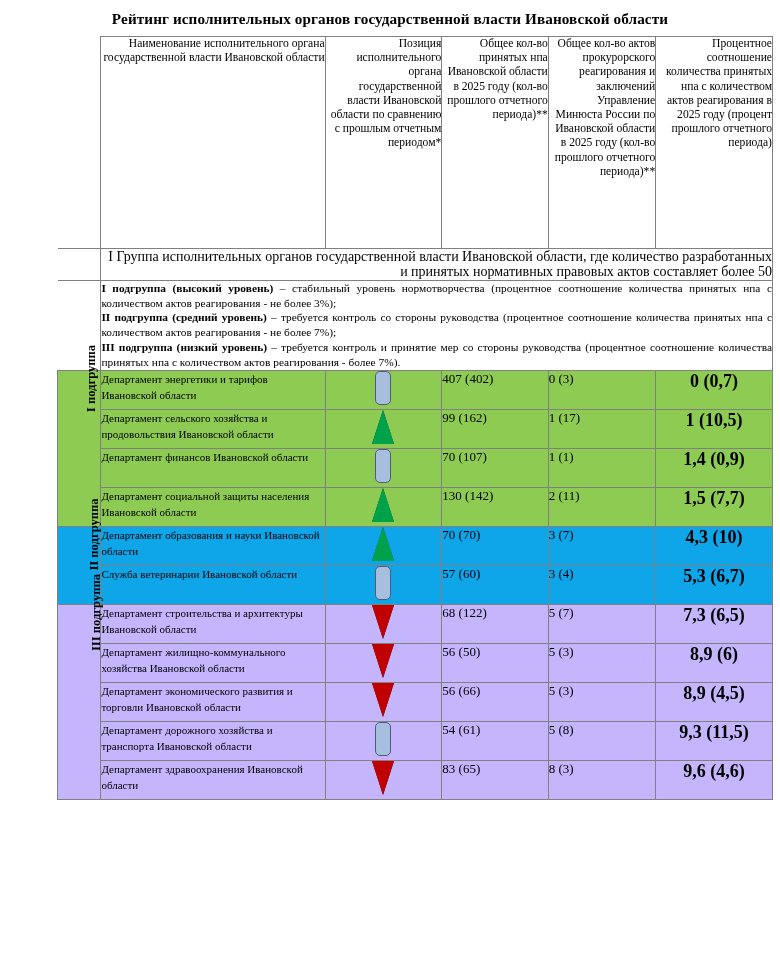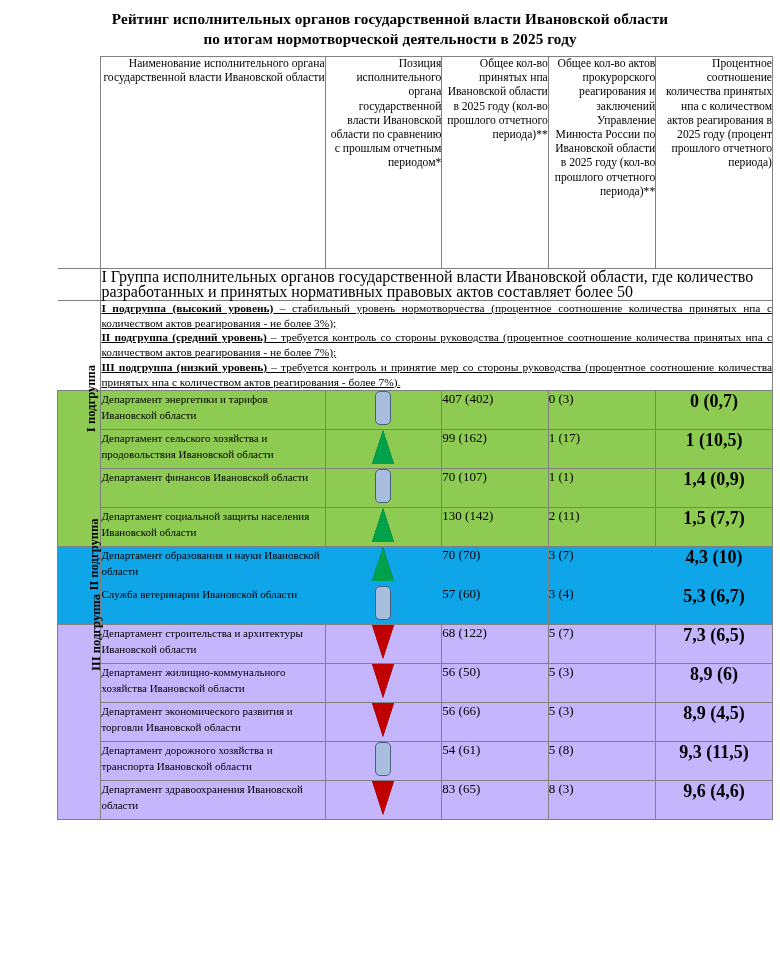--- a/index.html
+++ b/index.html
@@ -59,34 +59,33 @@
     line-height: 14.2px;
     padding: 5px 3px 4px 3px;
     vertical-align: top;
     height: 212px;
   }
   .hdr-blank { background: #ffffff; border-top: none !important;
                border-left: none !important; border-bottom: none !important; }
 
   
   .banner {
-    text-align: left;
-    font-size: 16px;
+    text-align: right;
+    font-size: 14px;
     line-height: 15.4px;
     padding: 5px 10px 5px 10px;
   }
   .banner-side { background:#ffffff; border-left:none !important; }
 
   
   .legend {
     font-size: 11.4px;
     line-height: 14.8px;
     padding: 4px 6px 4px 6px;
     text-align: justify;
-    text-decoration: underline;
   }
   .legend p { margin: 0; }
   .legend b { font-weight: 700; }
 
   
   .grp-label {
     text-align: center;
     vertical-align: middle;
     font-weight: 700;
     font-size: 12.6px;
@@ -155,21 +154,20 @@
     display: inline-block;
   }
 </style>
 </head>
 <body>
 
 <div id="page">
 
   <div class="title-block">
     <div class="title-line">Рейтинг исполнительных органов государственной власти Ивановской области</div>
-    <div class="title-line">по итогам нормотворческой деятельности в 2025 году</div>
   </div>
 
   <table class="rating">
     <colgroup>
       <col class="c-group">
         <col class="c-name">
         <col class="c-pos">
       <col class="c-total">
         <col class="c-acts">
         <col class="c-pct">

